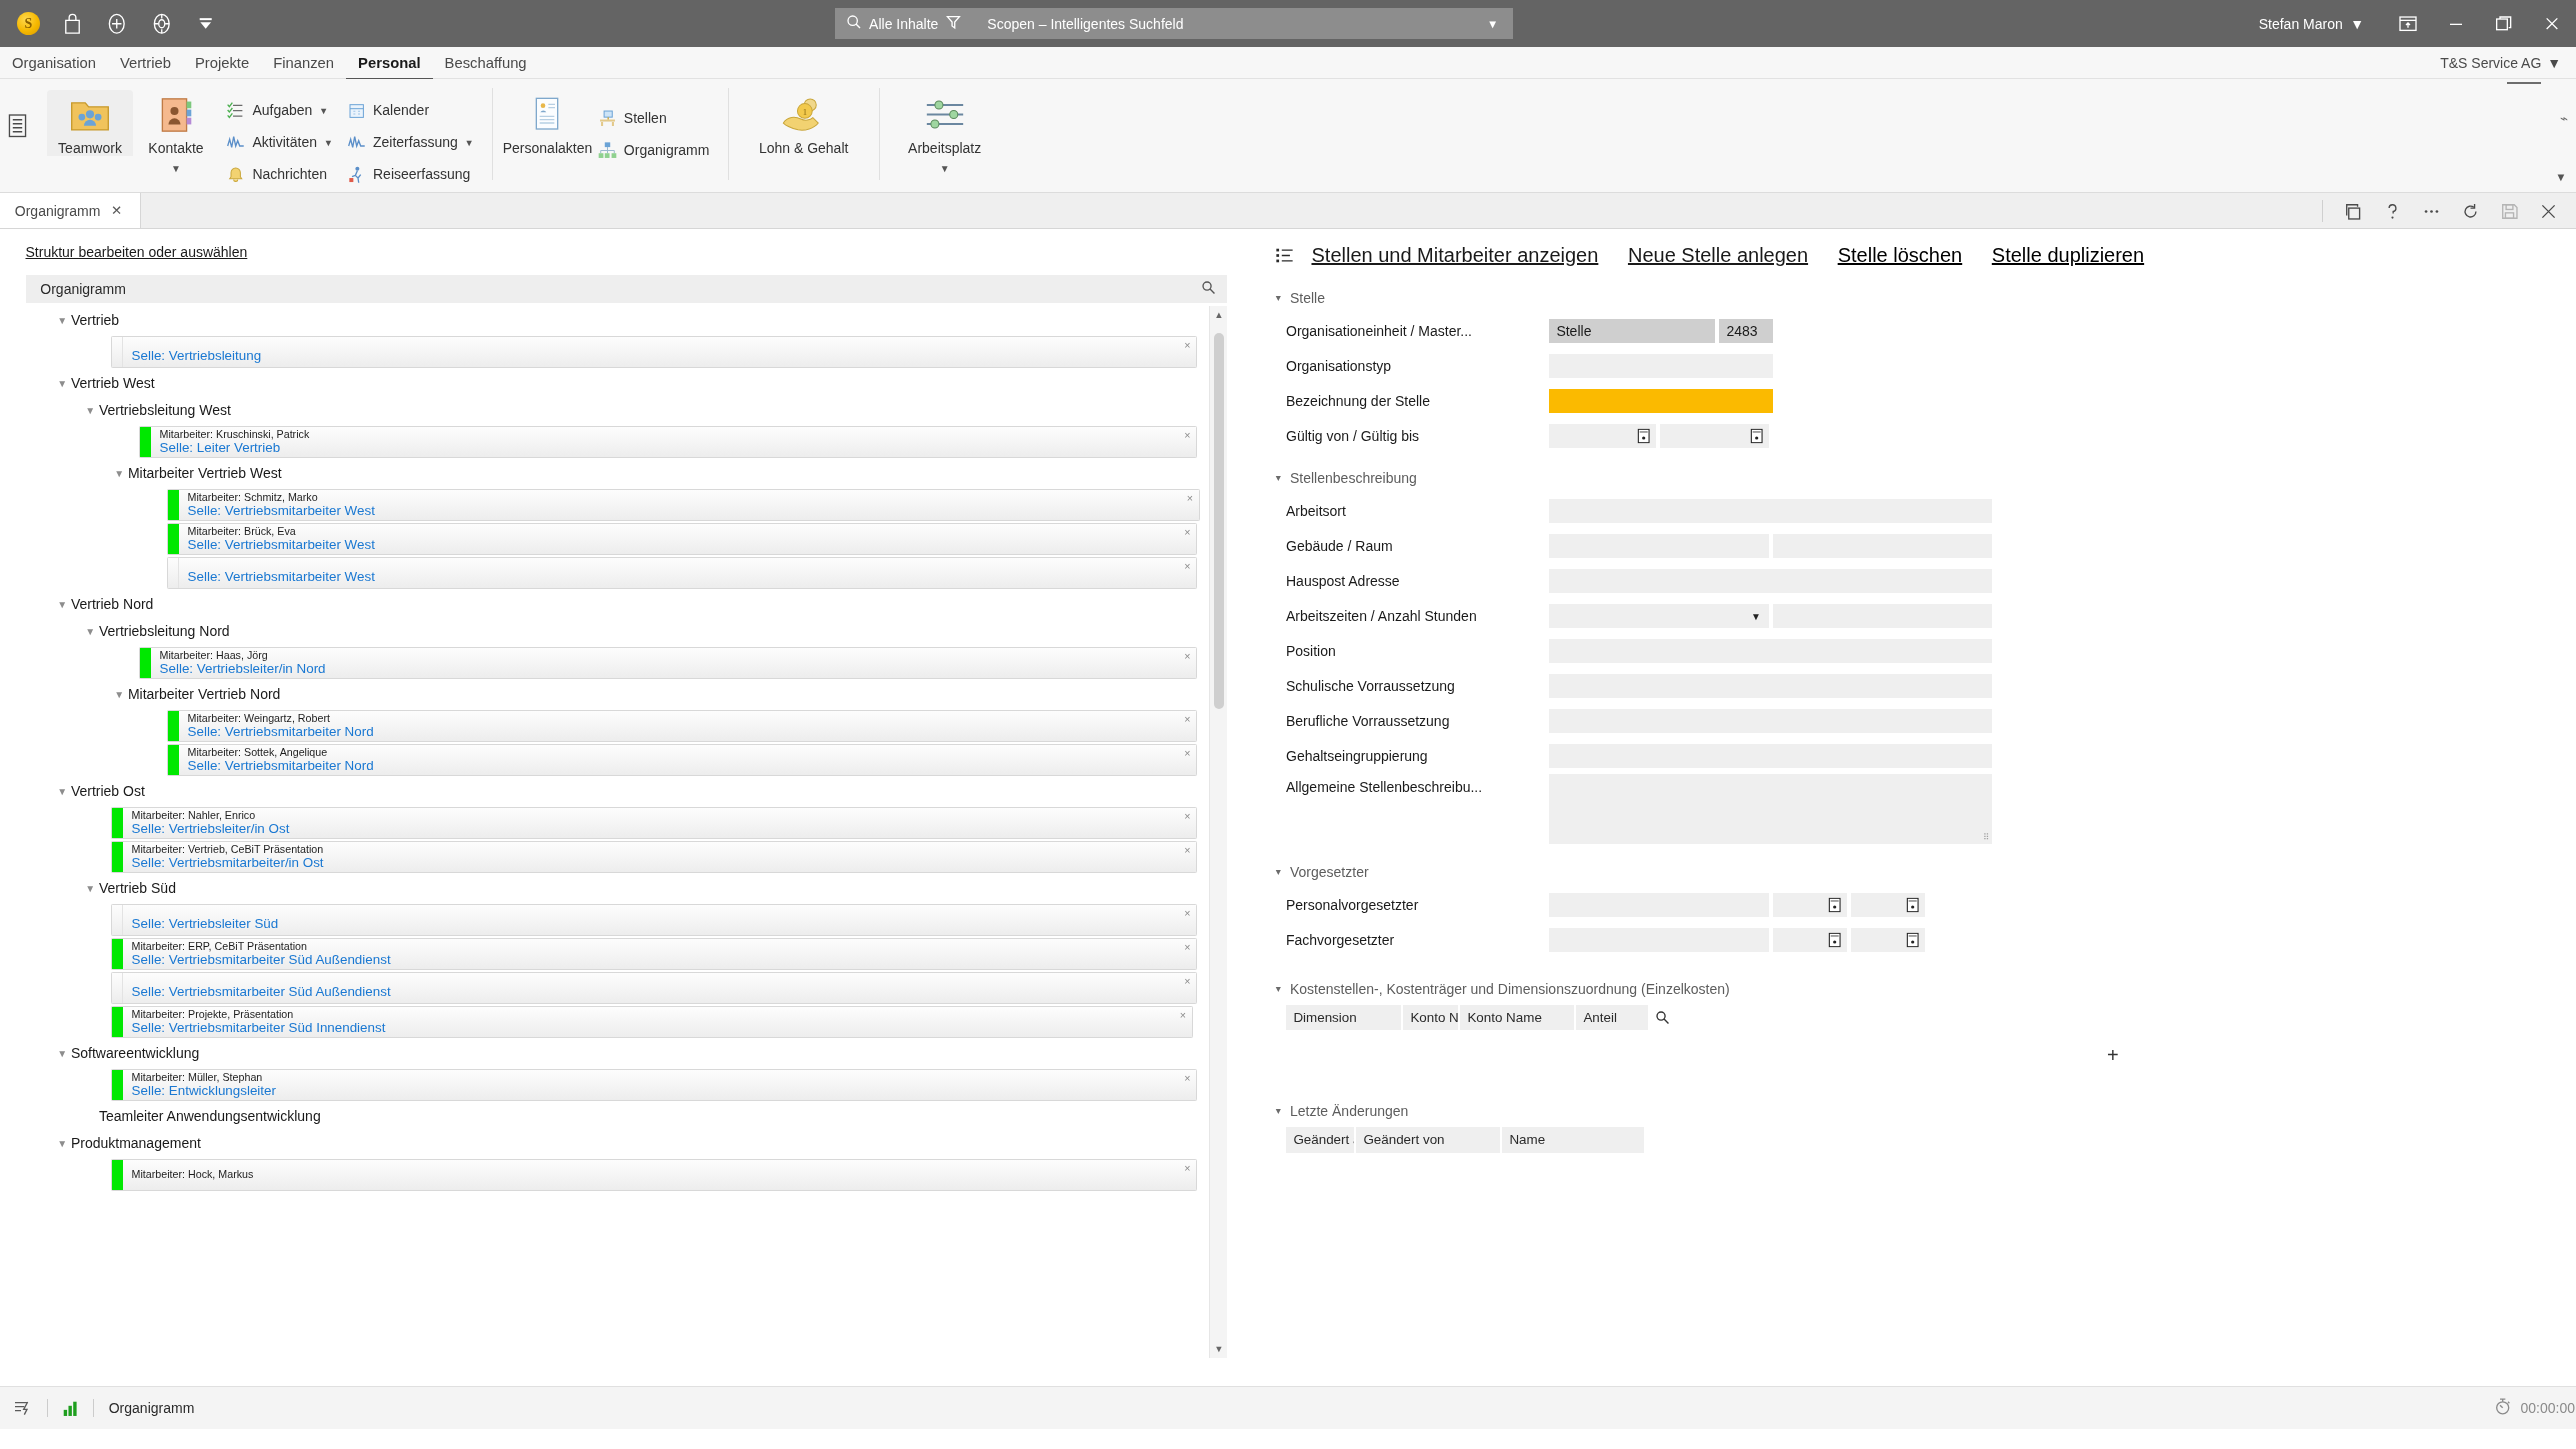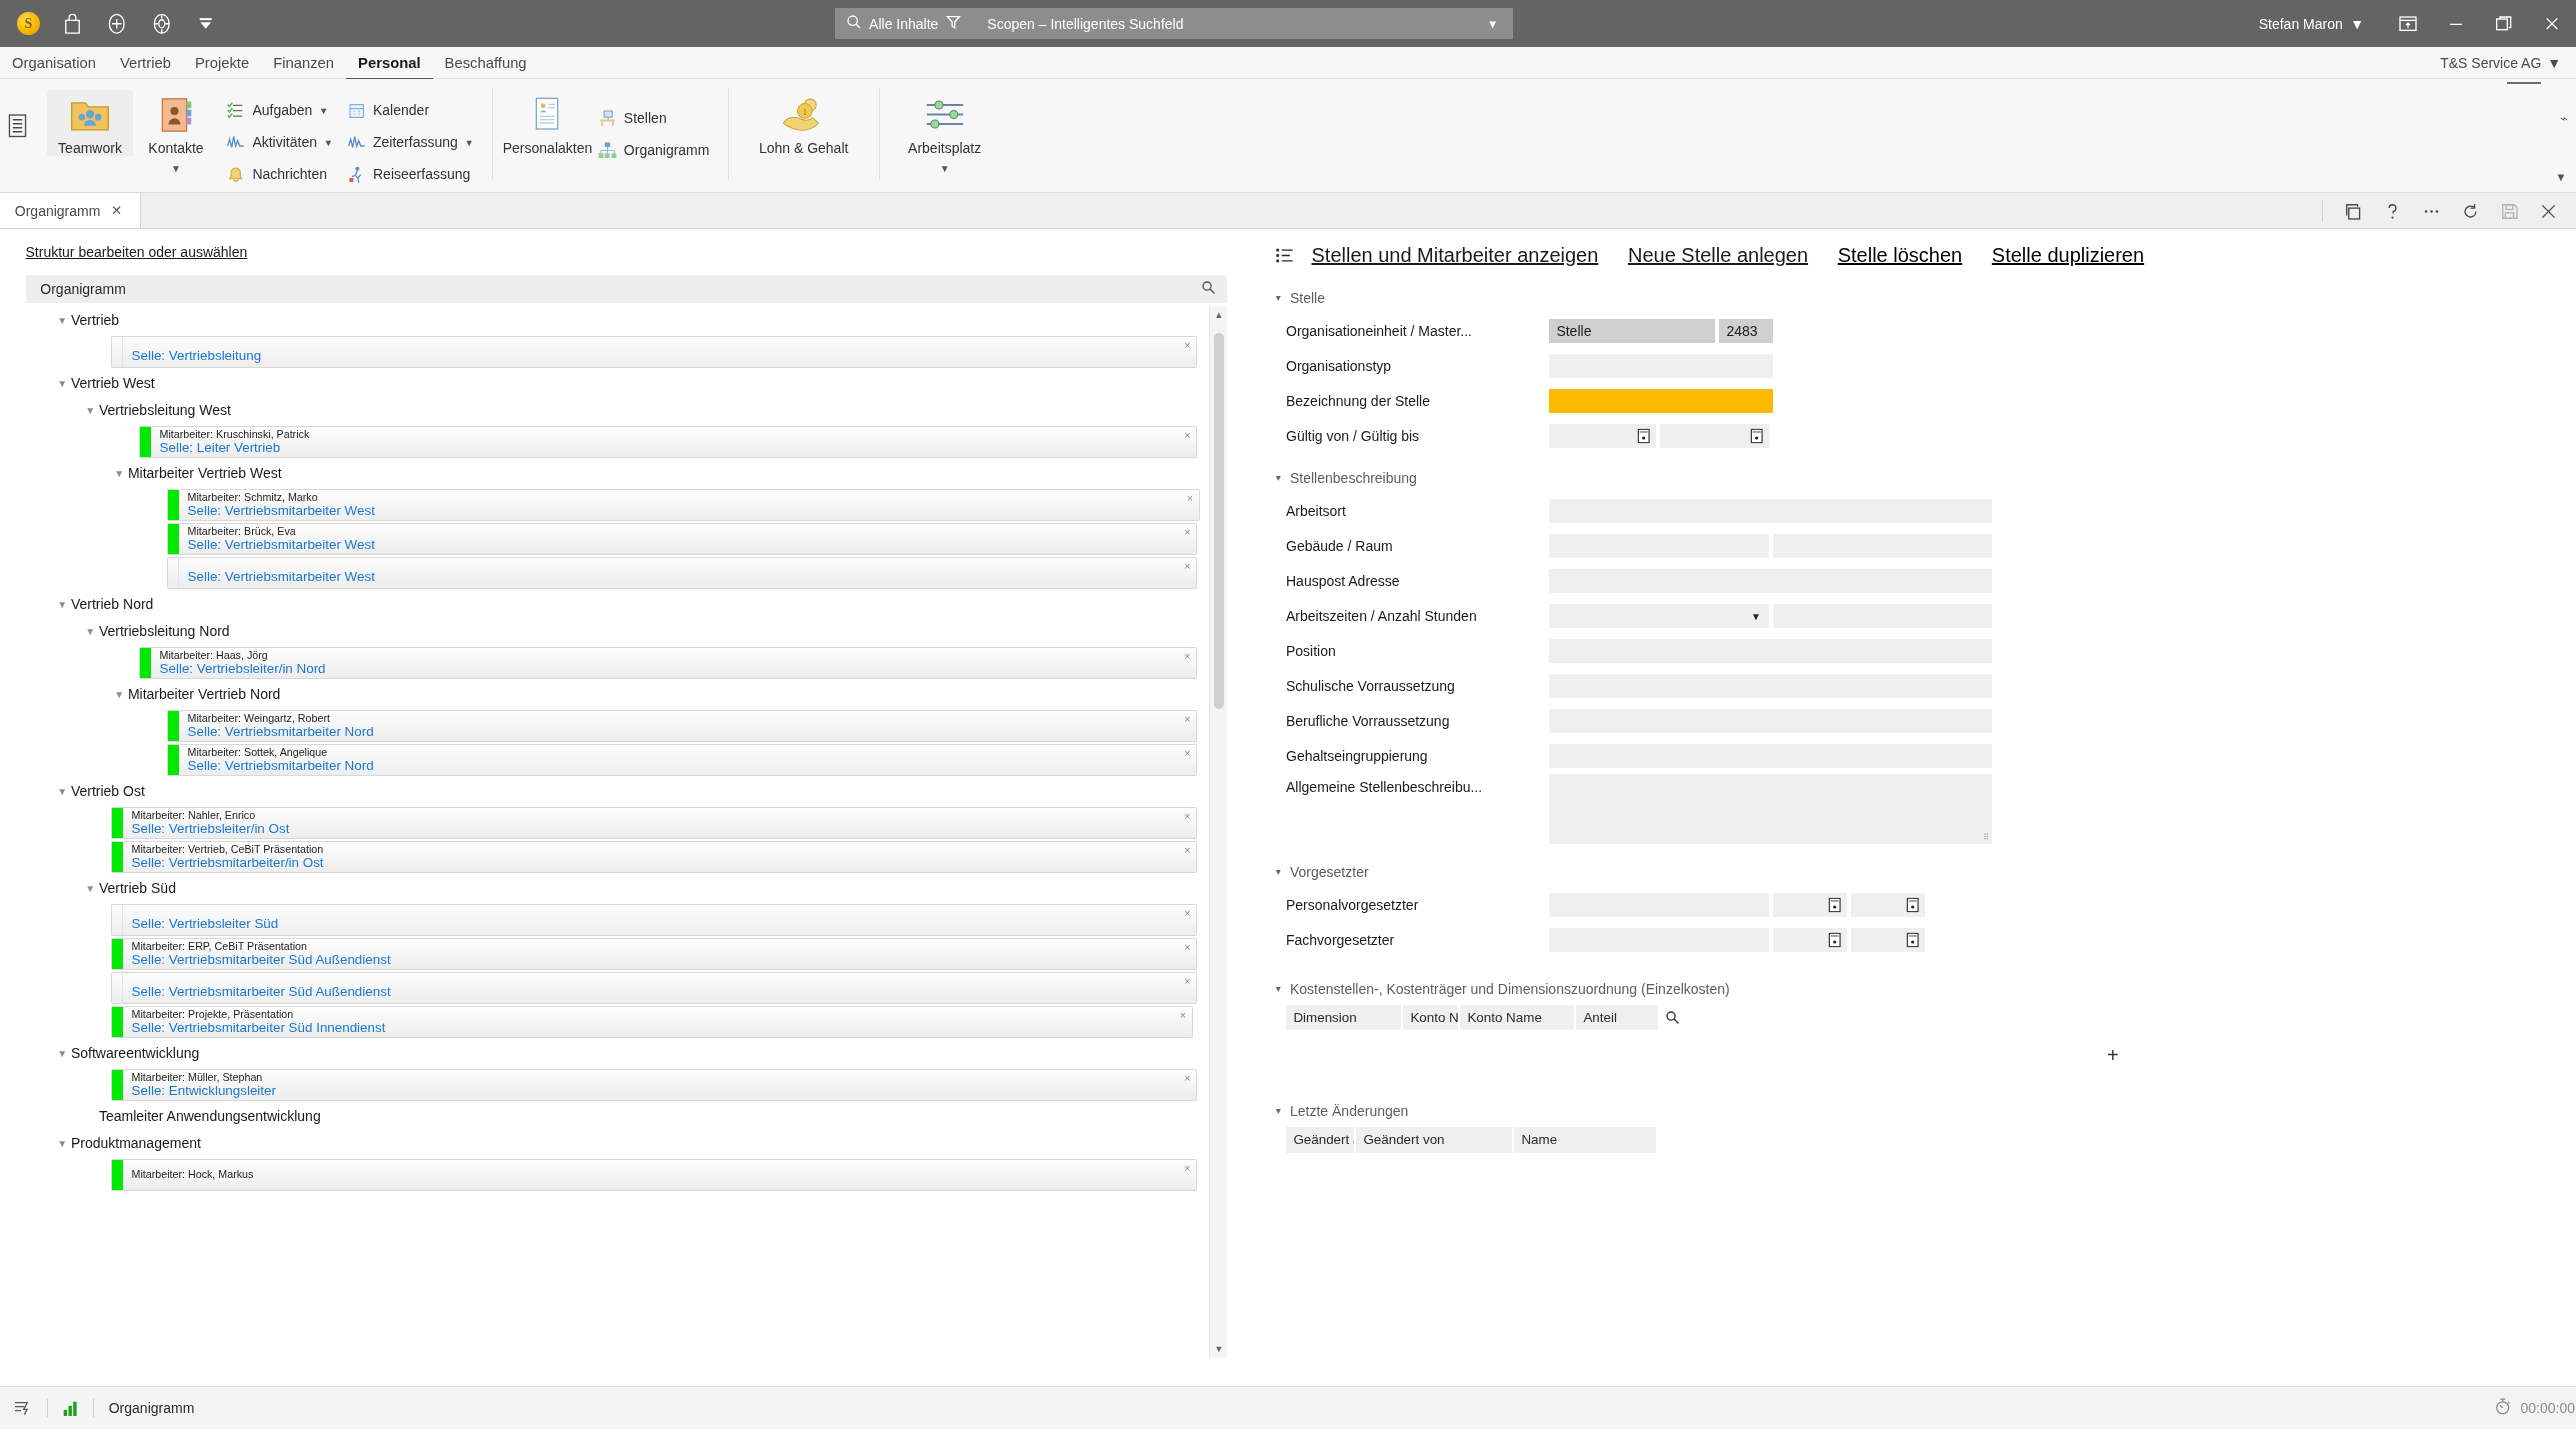--- a/index.html
+++ b/index.html
@@ -953,39 +953,39 @@
     </div>
 
     <div class="section-head" style="margin-top:23px">
       <span class="sh-caret">▼</span>
       <span class="sh-title">Kostenstellen-, Kostenträger und Dimensionszuordnung (Einzelkosten)</span>
     </div>
     <div class="tbl">
       <div class="th" style="width:115px">Dimension</div>
       <div class="th" style="width:55px">Konto Num...</div>
       <div class="th" style="width:114px">Konto Name</div>
-      <div class="th" style="width:82px">Anteil</div>
+      <div class="th" style="width:72px">Anteil</div>
       <div class="tbl-search">
         <svg width="14.8" height="14.8" viewBox="0 0 22 22">
             <circle cx="9" cy="9" r="6" fill="none" stroke="#333" stroke-width="2"></circle>
             <path d="M13.5 13.5L20 20" stroke="#333" stroke-width="2"></path>
           </svg>
       </div>
     </div>
     <div class="plus-row" style="margin-top:14.8px">
       <div class="plus-btn">+</div>
     </div>
 
     <div class="section-head" style="margin-top:38px">
       <span class="sh-caret">▼</span>
       <span class="sh-title">Letzte Änderungen</span>
     </div>
     <div class="tbl">
       <div class="th" style="width:68px">Geändert am</div>
-      <div class="th" style="width:156px">Geändert von</div>
+      <div class="th" style="width:144px">Geändert von</div>
       <div class="th" style="width:142px">Name</div>
     </div>
 
   </div>
 </div>
 
 <div class="statusbar">
   <div class="sb-ico">
     <svg width="20" height="20" viewBox="0 0 30 30">
         <path d="M3 7h18M3 13h14M3 19h9" stroke="#5a5a5a" stroke-width="2"></path>

